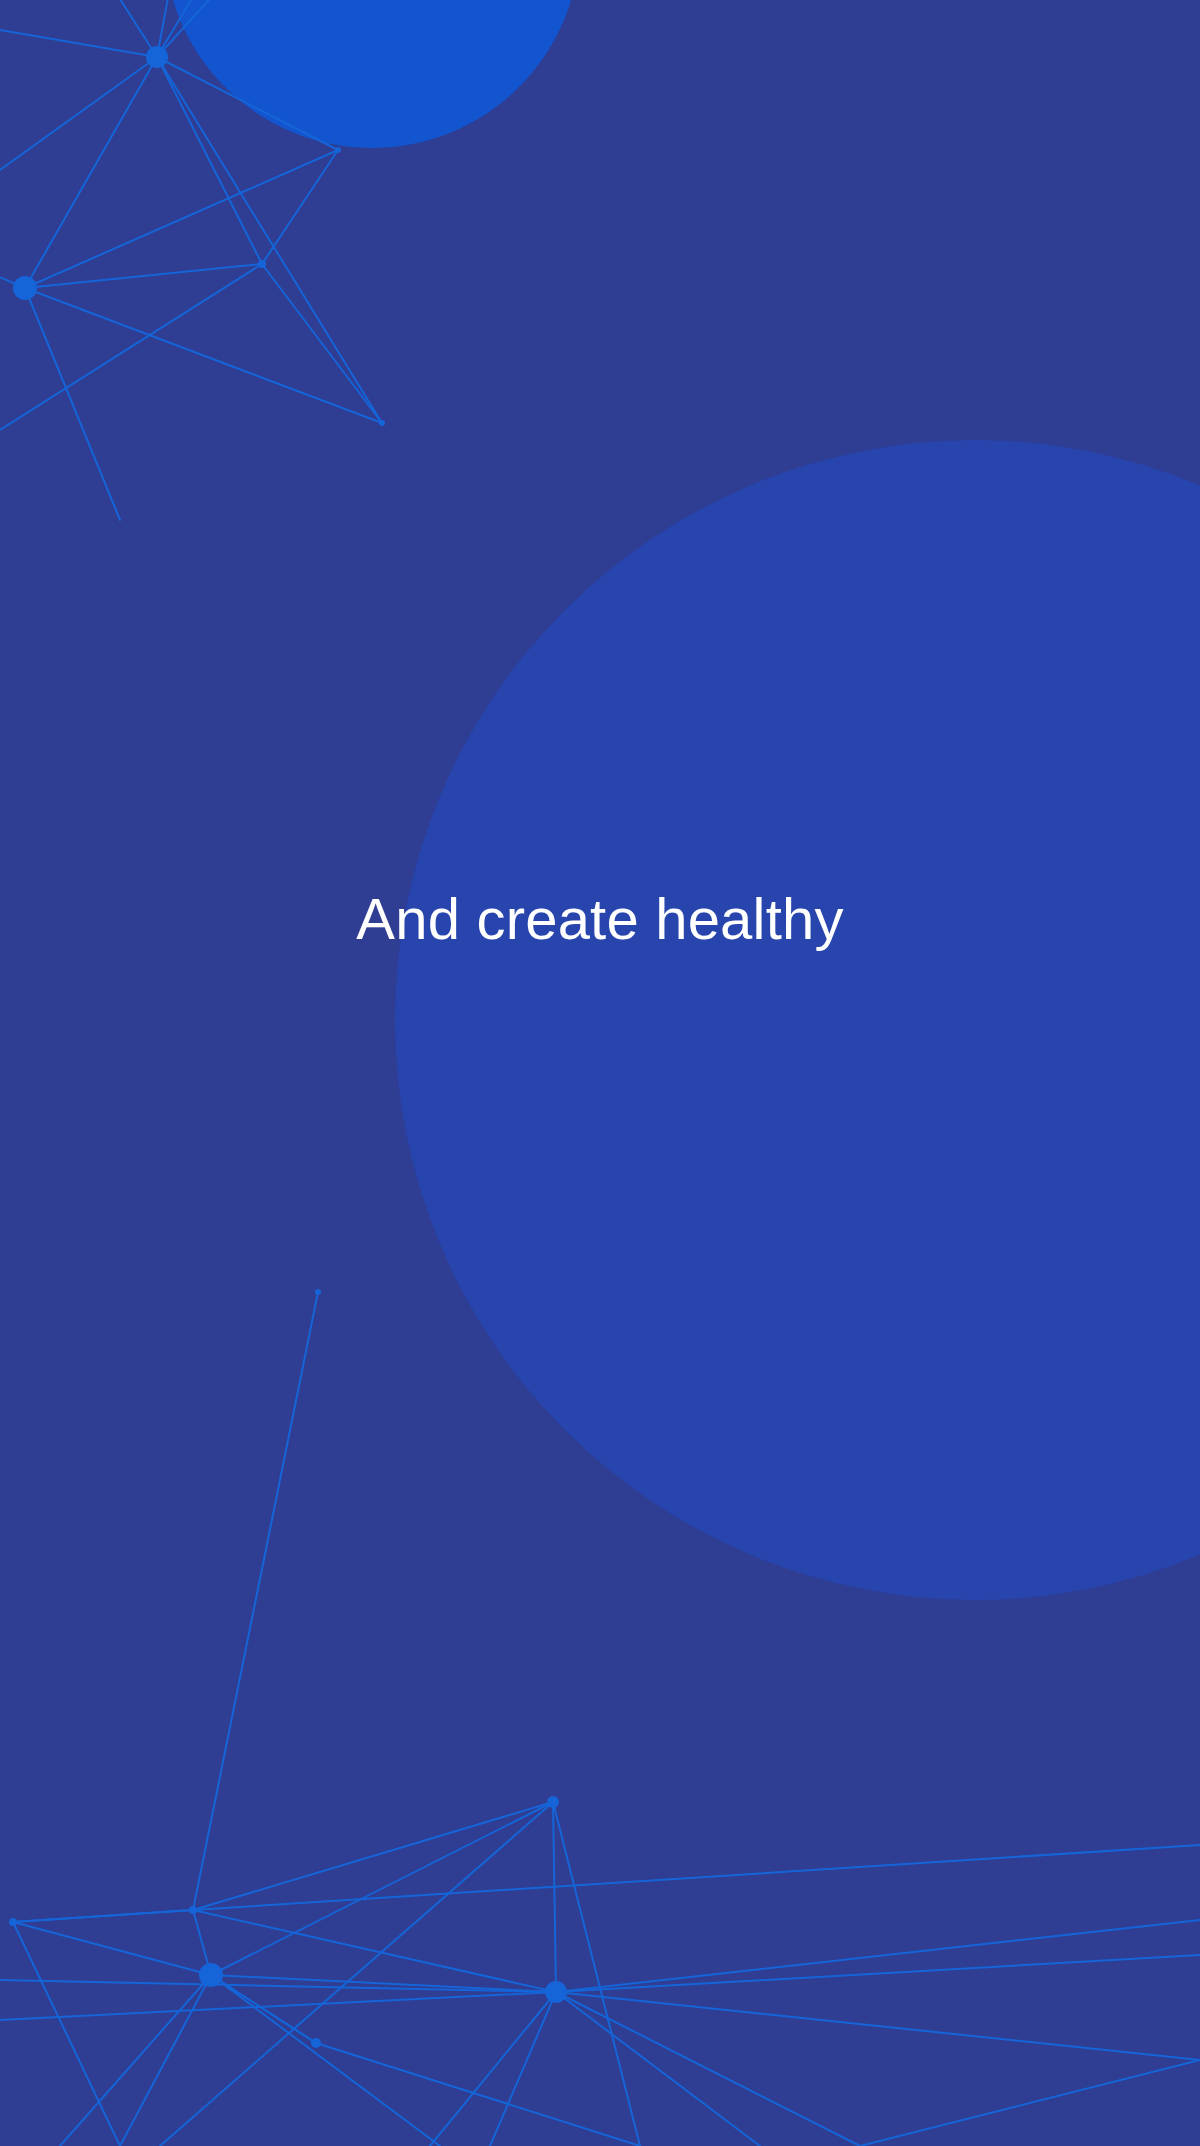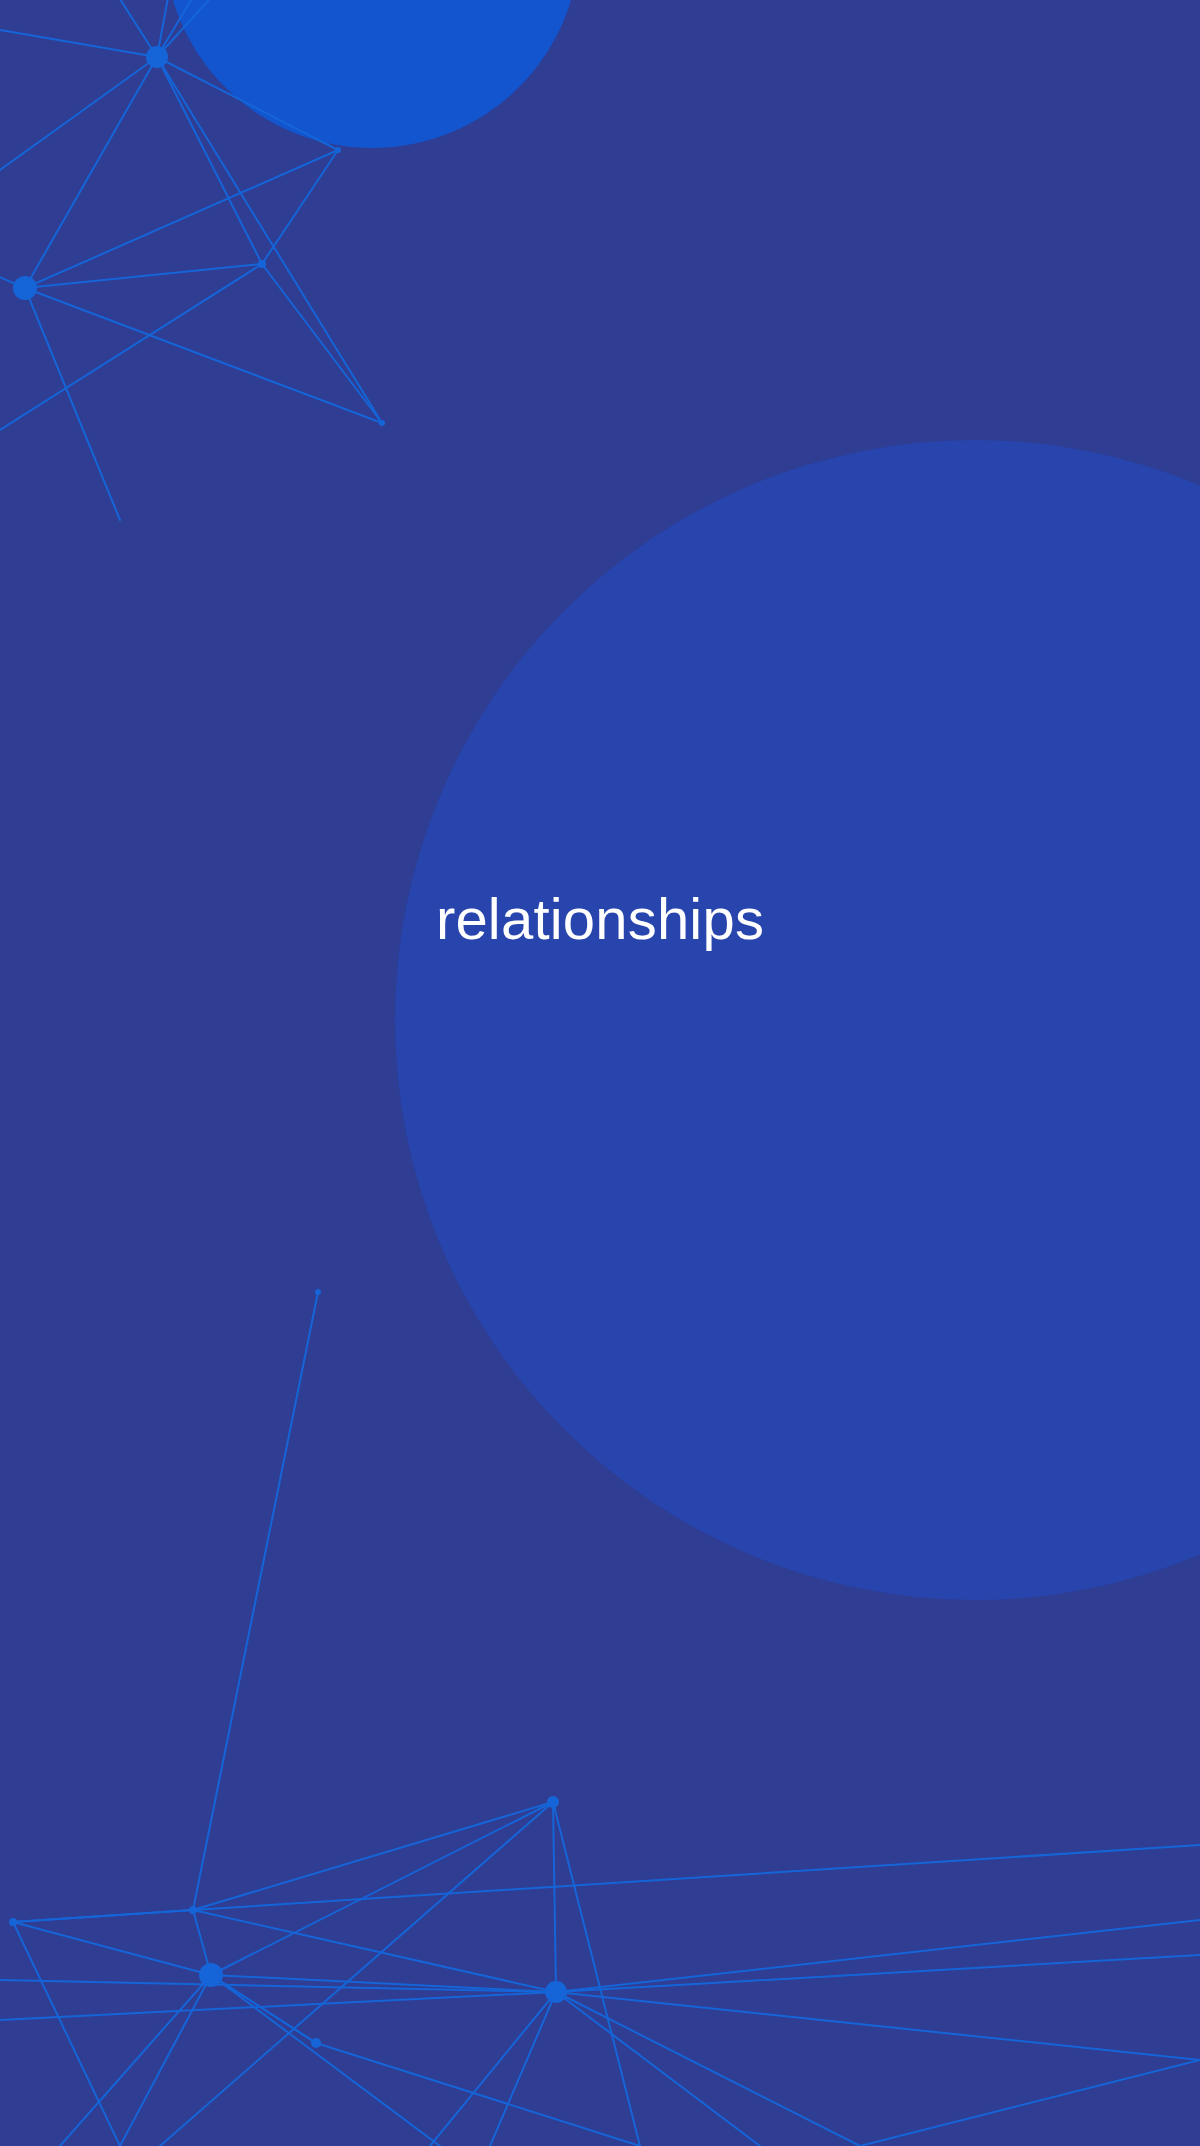--- a/index.html
+++ b/index.html
@@ -122,16 +122,16 @@
         <circle cx="316" cy="2043" r="5" fill="#1565D8"></circle>
         <circle cx="556" cy="1992" r="11" fill="#1565D8"></circle>
         <circle cx="553" cy="1802" r="6" fill="#1565D8"></circle>
         <circle cx="193" cy="1910" r="4" fill="#1565D8"></circle>
         <circle cx="13" cy="1922" r="4" fill="#1565D8"></circle>
         <circle cx="318" cy="1292" r="3" fill="#1565D8"></circle>
       </g>
   </svg>
 
   <div id="onboarding-text">
-    <span class="line">relationships</span>
+    <span class="line">And create healthy</span>
   </div>
 
 </div>
 
 </body></html>

